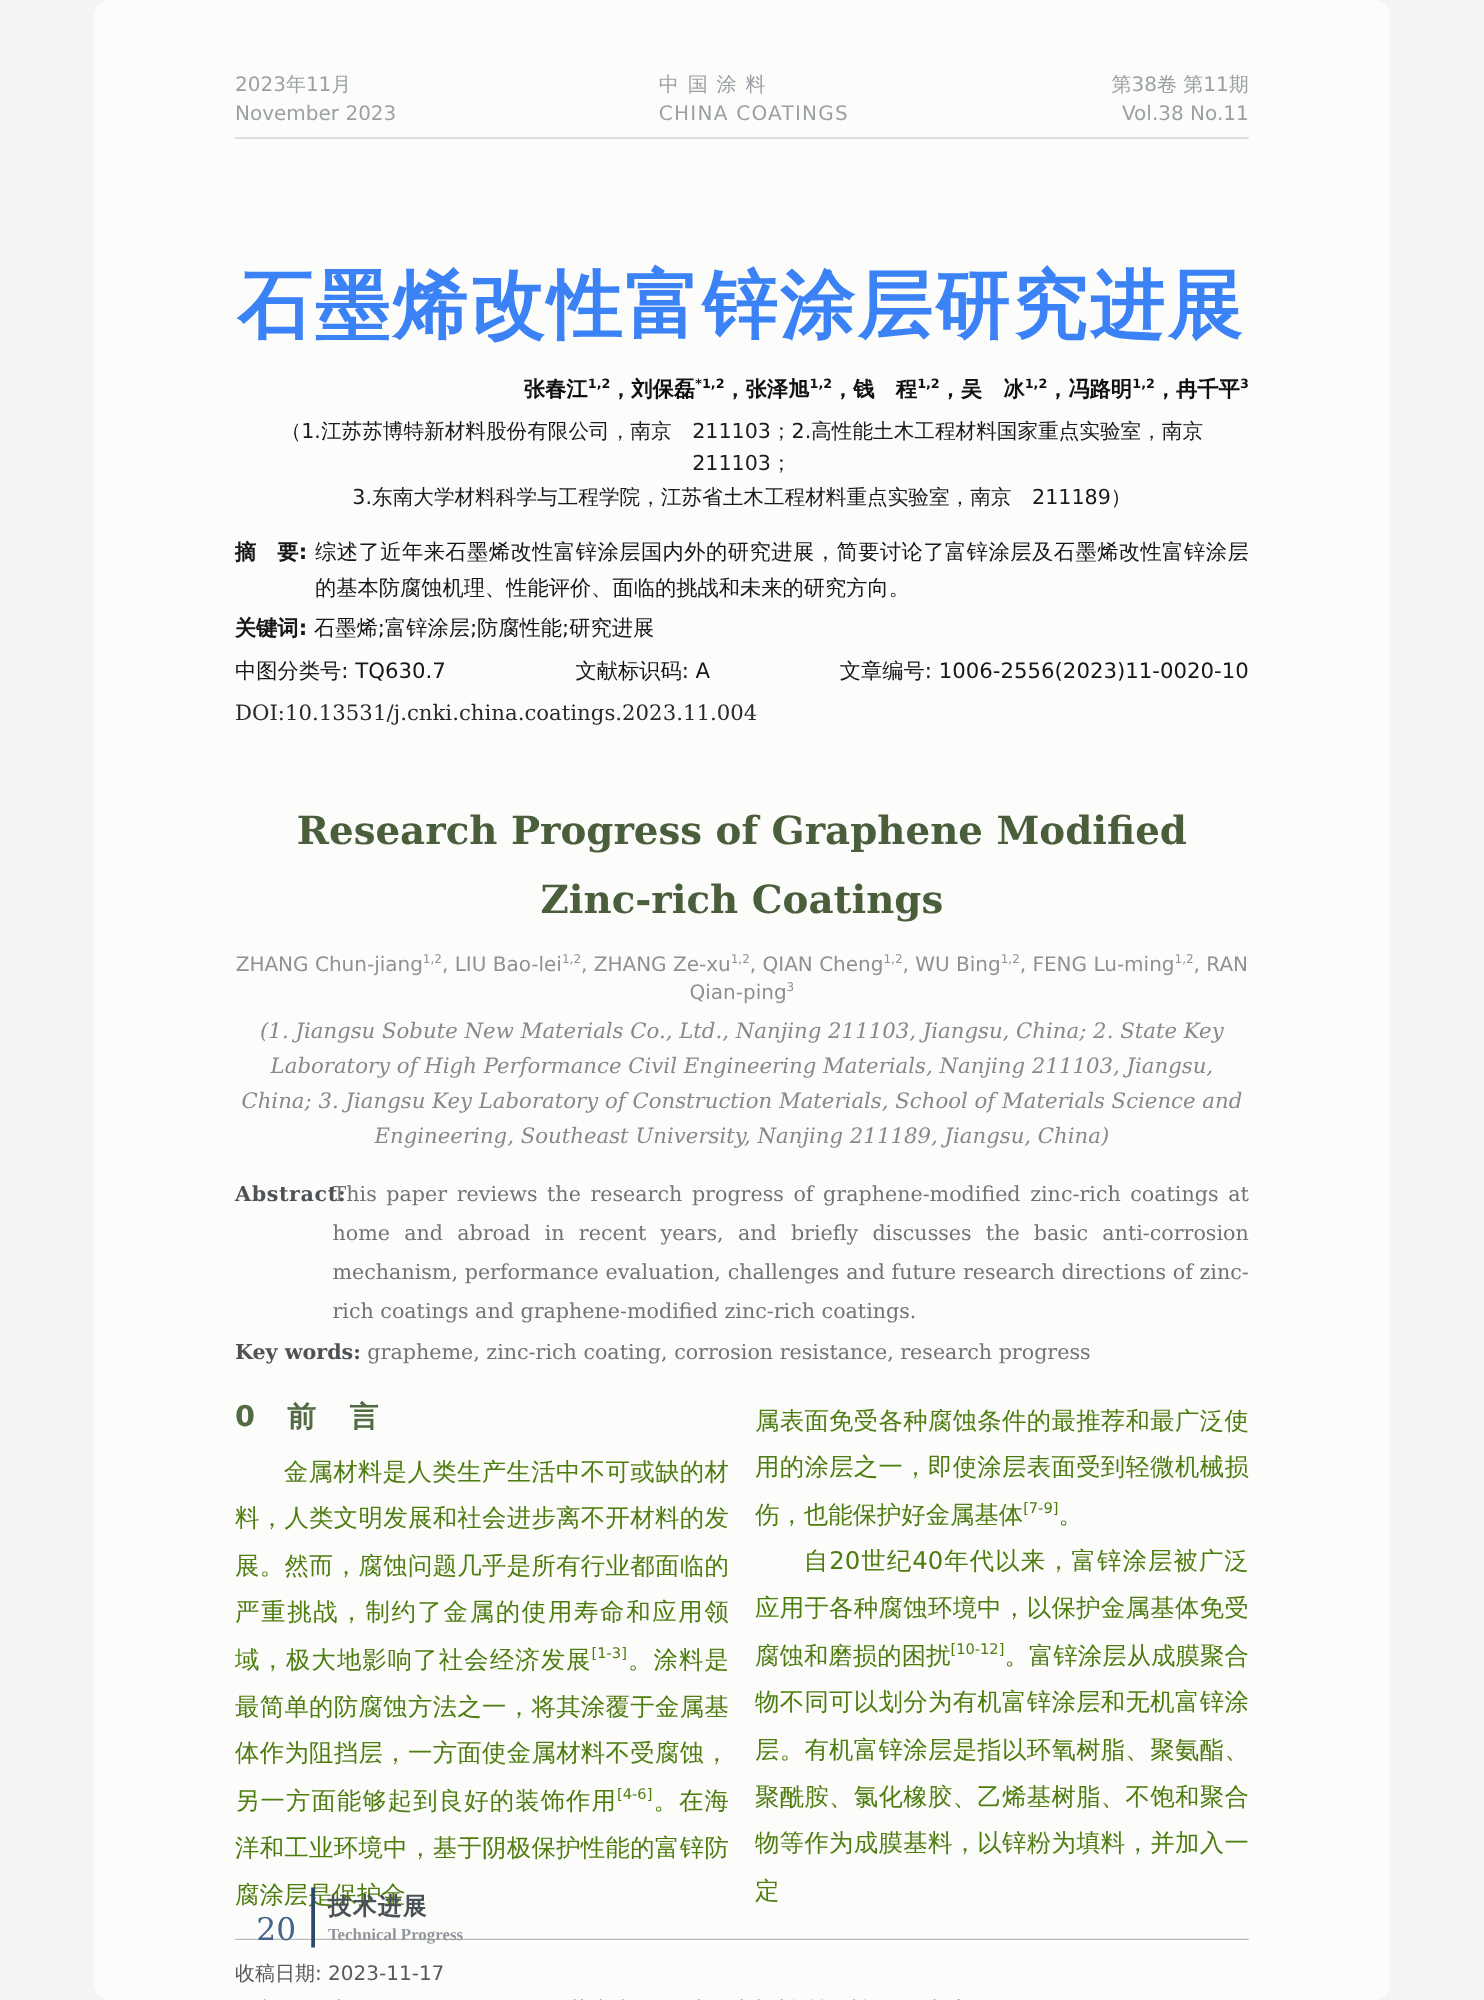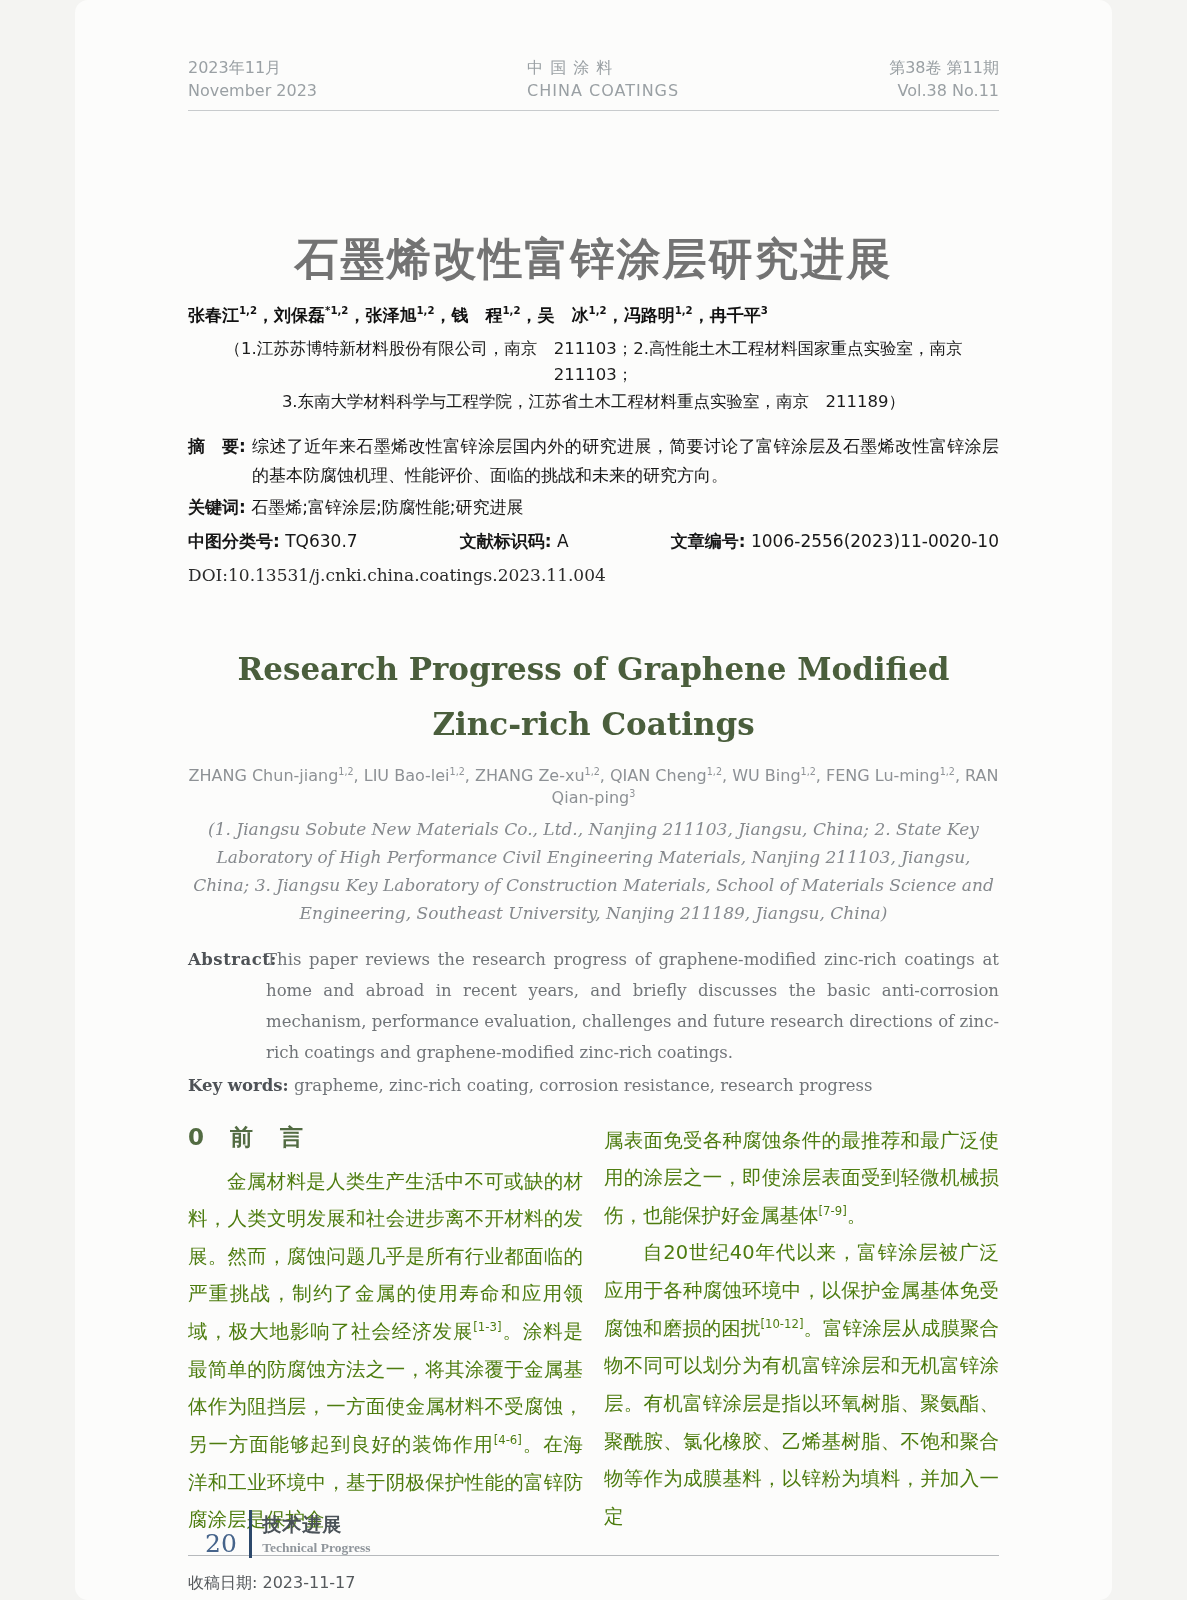--- a/index.html
+++ b/index.html
@@ -20,46 +20,46 @@
     display:flex;justify-content:space-between;align-items:flex-end;
     padding-top:56px;padding-bottom:8px;
     border-bottom:1.5px solid #c8cbcd;
     color:#9aa0a4;font-size:16px;line-height:1.45;
   }
   .journal-header .hcol{white-space:nowrap;}
   .journal-header .hc{text-align:left;letter-spacing:1px;}
   .journal-header .hr{text-align:right;}
   
   .title-cn{
-    margin-top:120px;text-align:center;
-    font-size:44px;font-weight:bold;color:#737373;
+    margin-top:96px;text-align:center;
+    font-size:60px;font-weight:bold;color:#3b82f6;
     letter-spacing:2px;line-height:1.25;
   }
   .authors-cn{
-    margin-top:18px;text-align:left;
+    margin-top:18px;text-align:right;
     font-size:17px;font-weight:bold;color:#111;
   }
   .affil-cn{
     margin-top:9px;text-align:center;
     font-size:16.5px;line-height:1.58;color:#1a1a1a;
   }
   
   .hang{position:relative;padding-left:64px;}
   .hang .hlabel{position:absolute;left:0;top:0;font-weight:bold;}
   .abstract-cn{
     margin-top:17px;font-size:17px;line-height:1.72;color:#171717;
     text-align:justify;
   }
   .keywords-cn{margin-top:3px;font-size:17px;line-height:1.7;color:#171717;}
   .keywords-cn .hlabel{position:static;font-weight:bold;}
   .meta-row{
     margin-top:5px;display:flex;justify-content:space-between;
     font-size:17px;line-height:1.7;color:#171717;
   }
-  .meta-row b{font-weight:bold;}
+  .meta-row b{font-weight:normal;}
   .doi-line{
     margin-top:5px;font-size:17px;line-height:1.7;color:#2a2a2a;
     font-family:"DejaVu Serif","Liberation Serif",serif;
   }
   
   .title-en{
     margin-top:52px;text-align:center;
     font-family:"DejaVu Serif","Liberation Serif",serif;
     font-size:31px;font-weight:bold;color:#4a5e3c;line-height:1.78;
   }

